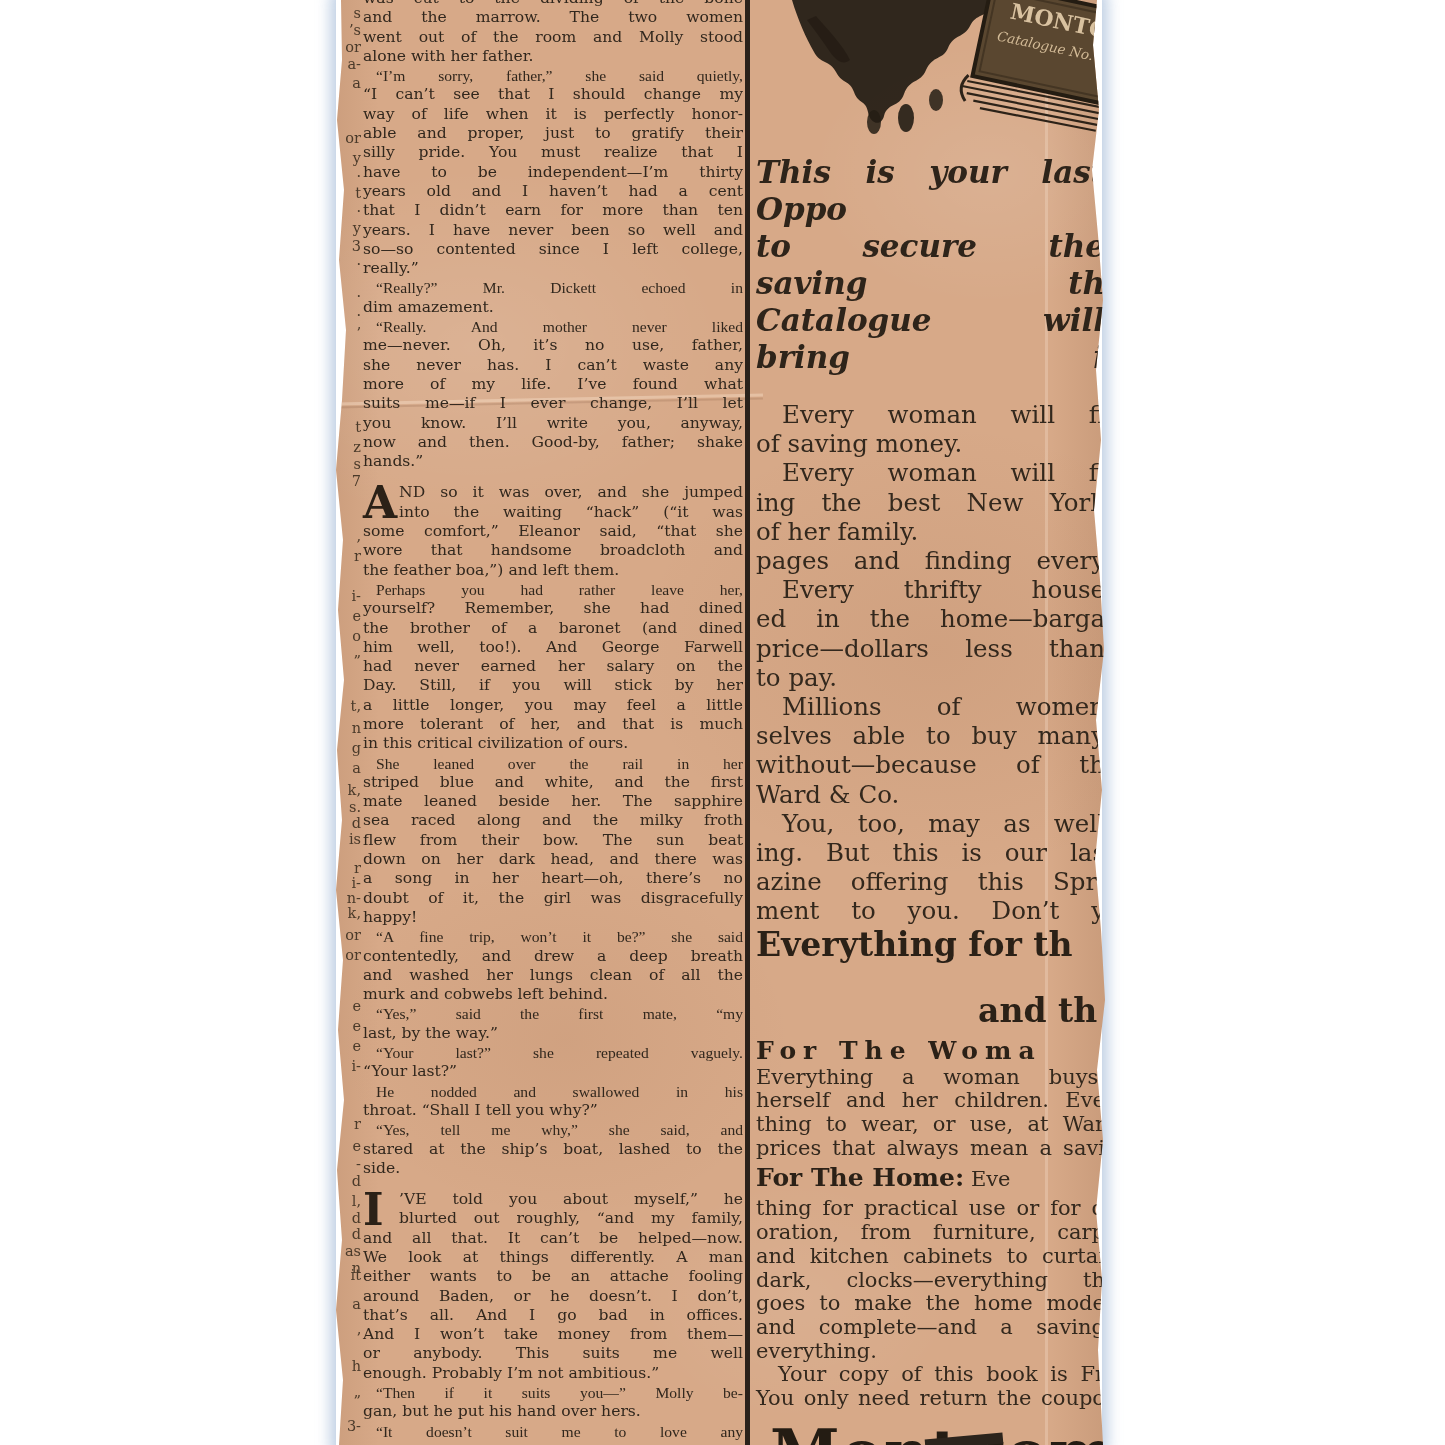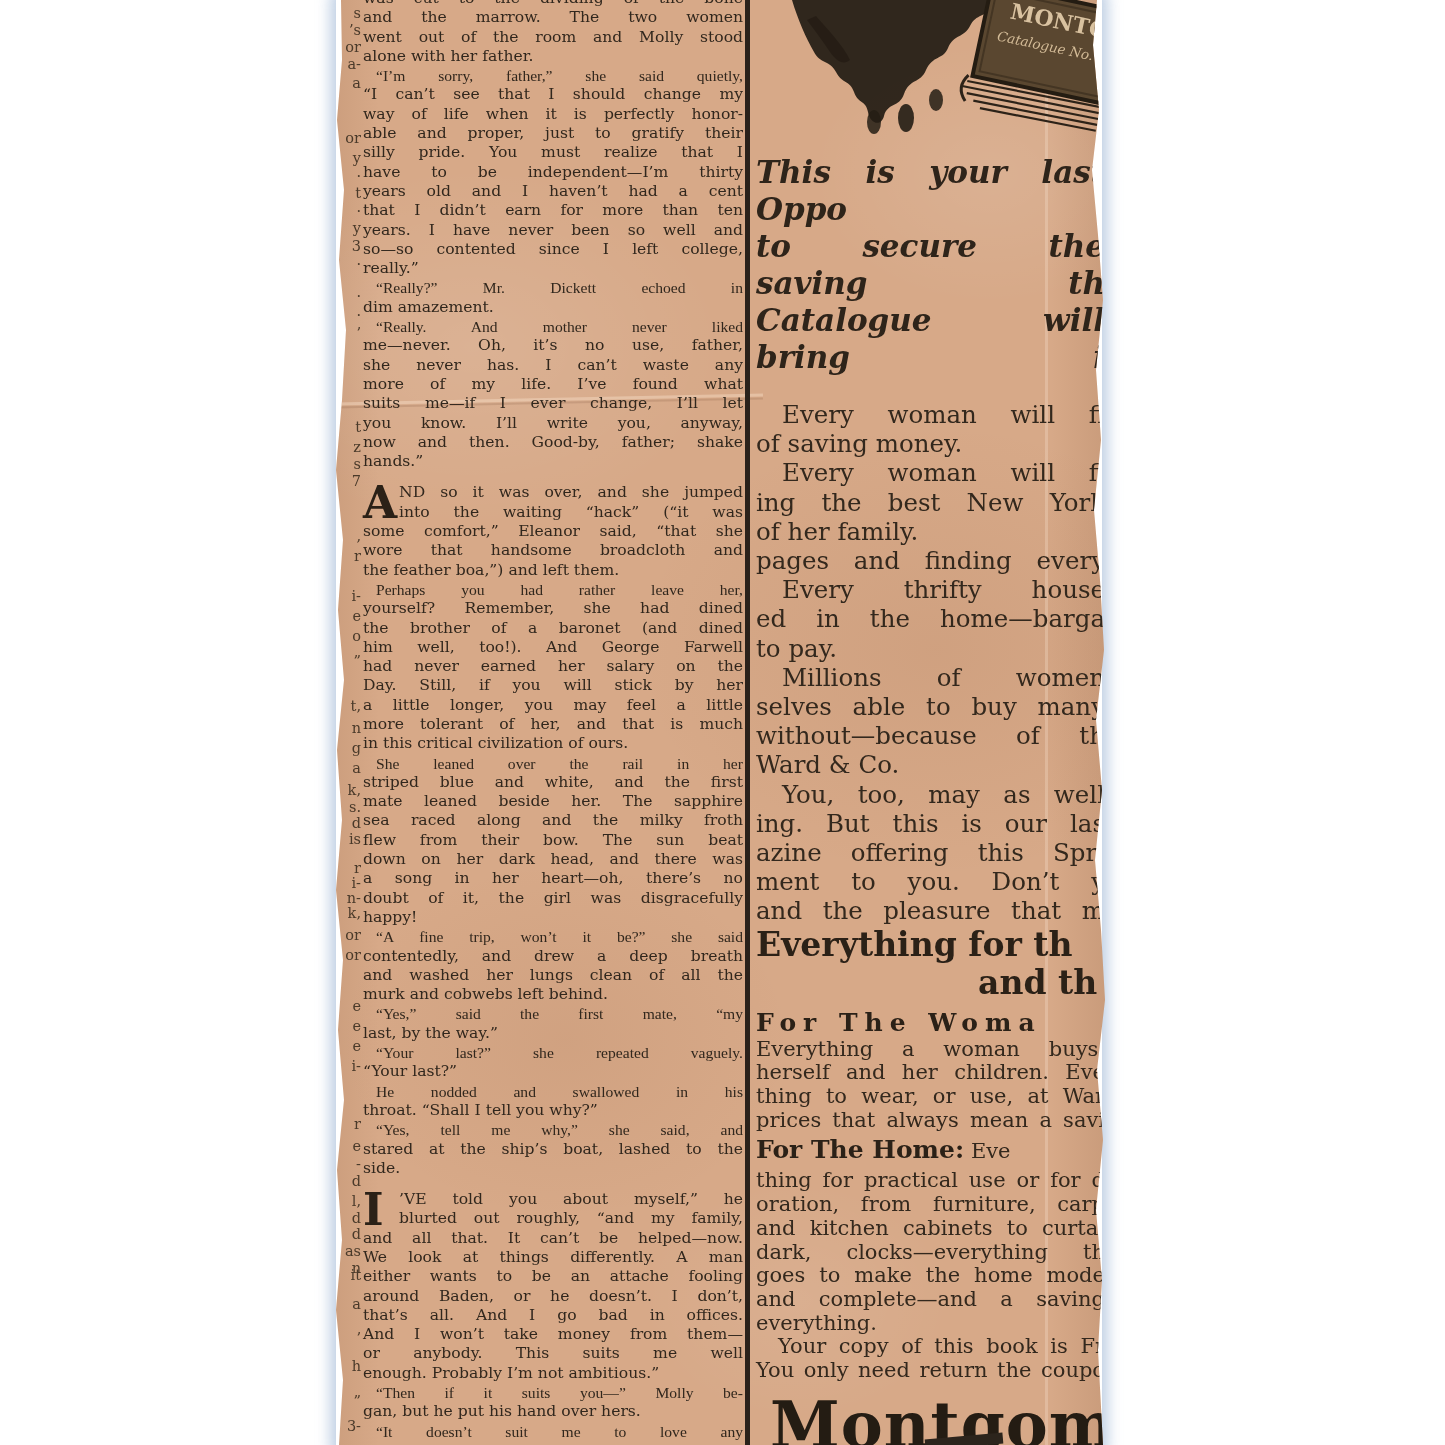--- a/index.html
+++ b/index.html
@@ -56,21 +56,21 @@
   .ad{position:absolute;left:423px;top:0;width:349px;color:#33281d;}
   .illus{display:block;width:349px;height:148px;}
   .hl-wrap{margin-top:6px;}
   .hl{font-size:31px;line-height:37px;font-weight:bold;font-style:italic;color:#2e241a;
     text-align:justify;text-align-last:justify;}
   .b1-wrap{margin-top:24px;}
   .b1line{font-size:24.5px;line-height:29.2px;text-align:justify;text-align-last:justify;}
   .b1line.e{text-align-last:left;}
   .b1line.in{text-indent:26px;}
   .sh{font-size:33px;line-height:38px;font-weight:bold;color:#2b2117;white-space:pre;}
-  .sh.sh2{padding-left:222px;}
+  .sh.sh2{padding-left:222px;margin-top:28px;}
   .wh{font-size:25px;font-weight:bold;letter-spacing:7px;line-height:30px;margin-top:6px;
     white-space:nowrap;color:#2b2117;}
   .b2line{font-size:21px;line-height:23.7px;text-align:justify;text-align-last:justify;}
   .b2line.e{text-align-last:left;}
   .b2line.in{text-indent:22px;}
   .hb{font-size:21px;line-height:35px;white-space:nowrap;}
   .hbb{font-size:25px;font-weight:bold;color:#2b2117;}
   .logo{font-size:63px;line-height:64px;font-weight:bold;letter-spacing:1px;margin-top:10px;
     padding-left:14px;white-space:nowrap;color:#241c13;}
   .bottom-wedge{position:absolute;left:592px;top:1436px;width:78px;height:11px;
@@ -262,30 +262,30 @@
       </div>
     <div class="b1-wrap">
         <div class="b1line in">Every woman will fi</div>
         <div class="b1line e">of saving money.</div>
         <div class="b1line in">Every woman will fi</div>
         <div class="b1line">ing the best New York</div>
         <div class="b1line e">of her family.</div>
         <div class="b1line">pages and finding every</div>
         <div class="b1line in">Every thrifty house</div>
         <div class="b1line">ed in the home—barga</div>
+        <div class="b1line">price—dollars less than</div>
         <div class="b1line e">to pay.</div>
         <div class="b1line in">Millions of women</div>
         <div class="b1line">selves able to buy many</div>
         <div class="b1line">without—because of th</div>
         <div class="b1line e">Ward &amp; Co.</div>
         <div class="b1line in">You, too, may as well</div>
         <div class="b1line">ing.  But this is our las</div>
         <div class="b1line">azine offering this Spri</div>
         <div class="b1line">ment to you.  Don’t y</div>
-        <div class="b1line">and the pleasure that m</div>
       </div>
     <div>
         <div class="sh">Everything for th</div>
         <div class="sh sh2">and th</div>
       </div>
     <div class="wh">For The Woma</div>
     <div>
         <div class="b2line">Everything a woman buys,</div>
         <div class="b2line">herself and her children.  Eve</div>
         <div class="b2line">thing to wear, or use, at War</div>

